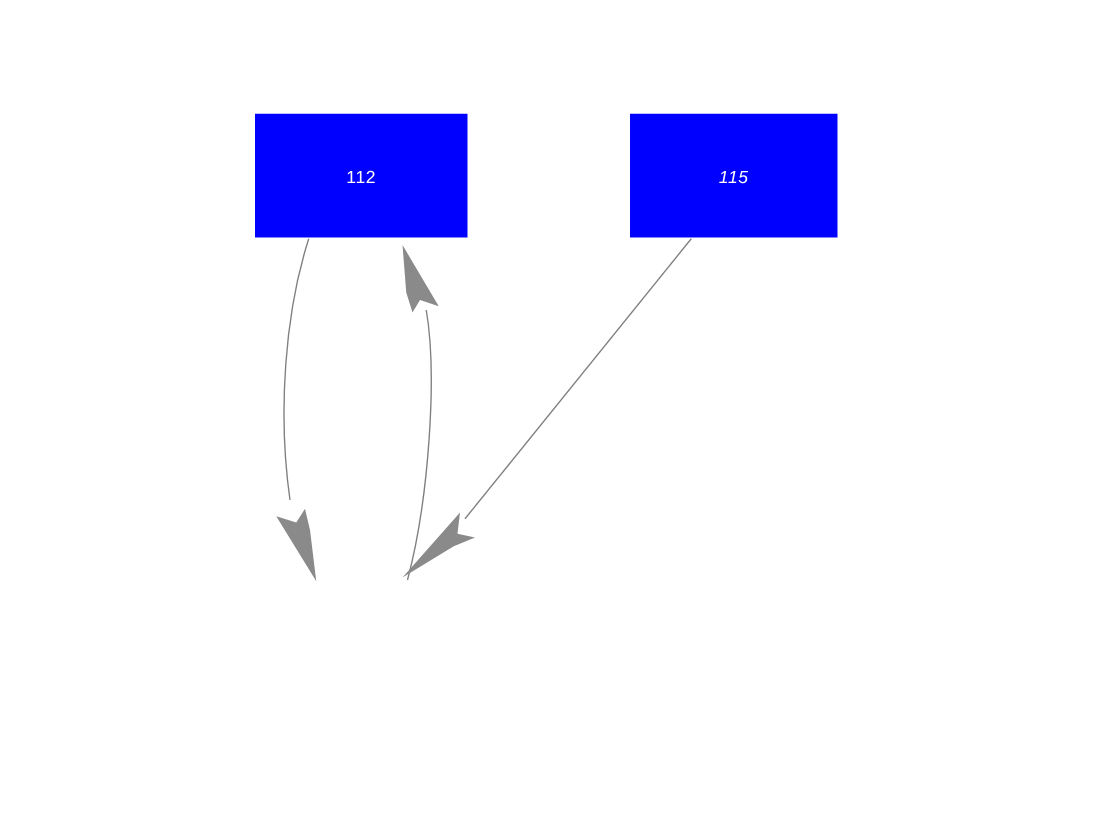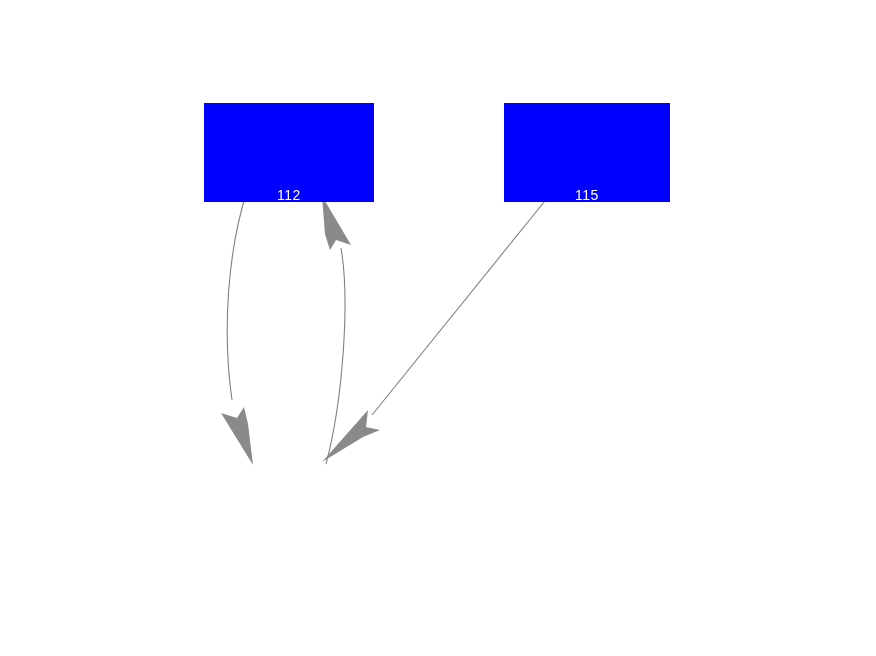--- a/index.html
+++ b/index.html
@@ -20,24 +20,23 @@
   #edge-layer {
     position: absolute;
     left: 0;
     top: 0;
     width: 876px;
     height: 656px;
   }
   .node {
     position: absolute;
     display: flex;
-    align-items: flex-end;
+    align-items: center;
     justify-content: center;
     box-sizing: border-box;
-    margin-top: 12px;
   }
   .node-label {
     color: #ffffff;
     font-family: "Liberation Sans", sans-serif;
     font-size: 14px;
     line-height: 1;
     letter-spacing: 0.5px;
     user-select: none;
   }
 </style>
@@ -62,18 +61,18 @@
       <path d="M 553 191 L 372 415" fill="none" stroke="#808080" stroke-width="1.1"></path>
       <path d="M 322 462 L 368 410 L 366 427 L 380 430 L 363 437 Z" fill="#8a8a8a"></path>
     </g>
 
   </svg>
 
   <div class="node" style="left:204px; top:91px; width:170px; height:99px; background:#0000ff;">
     <span class="node-label">112</span>
   </div>
 
-  <div class="node" style="left:504px; top:91px; width:166px; height:99px; background:#0000ff;">
+  <div class="node" style="left:504px; top:91px; width:166px; height:99px; background:#0000ff;font-style:italic;">
     <span class="node-label">115</span>
   </div>
 
 
 </div>
 
 </body></html>

